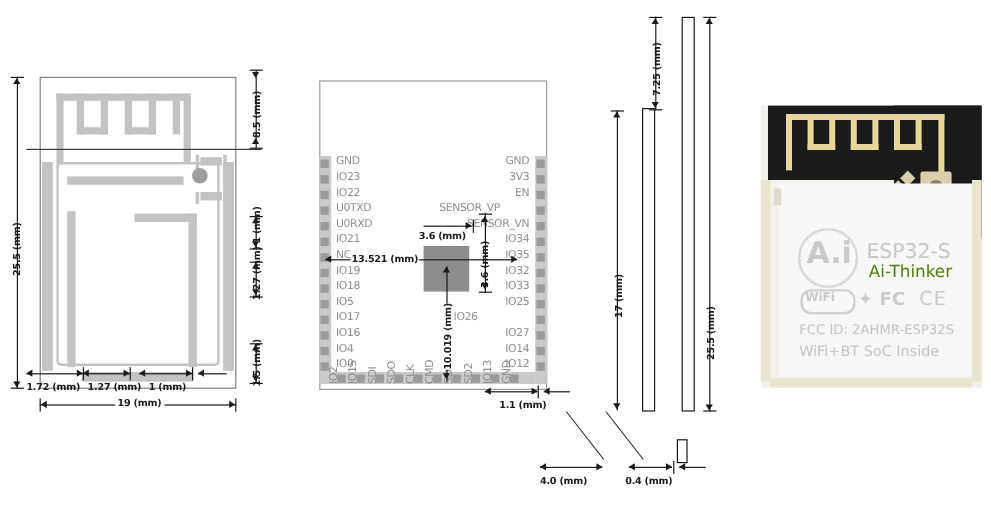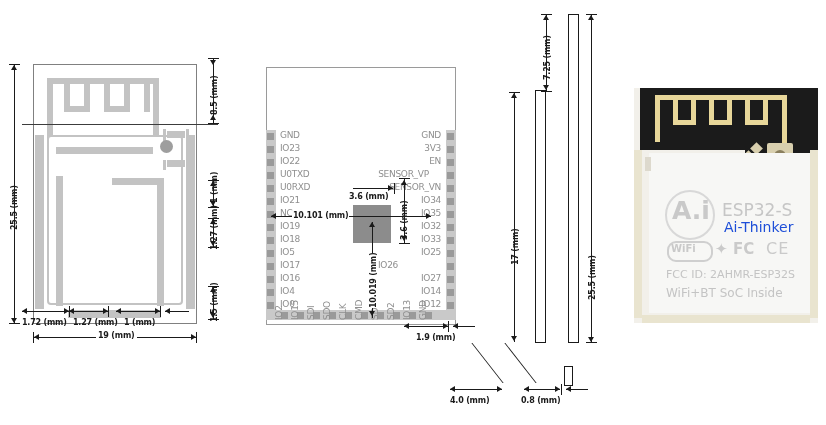--- a/index.html
+++ b/index.html
@@ -218,21 +218,21 @@
     <div class="pinlabel" style="left:280px;top:234px;">IO18</div>
     <div class="pinlabel" style="left:280px;top:247px;">IO5</div>
     <div class="pinlabel" style="left:280px;top:260px;">IO17</div>
     <div class="pinlabel" style="left:280px;top:273px;">IO16</div>
     <div class="pinlabel" style="left:280px;top:286px;">IO4</div>
     <div class="pinlabel" style="left:280px;top:299px;">IO0</div>
 
     <div class="pinlabel" style="left:366px;top:130px;width:75px;text-align:right;">GND</div>
     <div class="pinlabel" style="left:366px;top:143px;width:75px;text-align:right;">3V3</div>
     <div class="pinlabel" style="left:366px;top:156px;width:75px;text-align:right;">EN</div>
-    <div class="pinlabel" style="left:366px;top:169px;width:75px;text-align:center;">SENSOR_VP</div>
+    <div class="pinlabel" style="left:366px;top:169px;width:75px;text-align:left;">SENSOR_VP</div>
     <div class="pinlabel" style="left:366px;top:182px;width:75px;text-align:right;">SENSOR_VN</div>
     <div class="pinlabel" style="left:366px;top:195px;width:75px;text-align:right;">IO34</div>
     <div class="pinlabel" style="left:366px;top:208px;width:75px;text-align:right;">IO35</div>
     <div class="pinlabel" style="left:366px;top:221px;width:75px;text-align:right;">IO32</div>
     <div class="pinlabel" style="left:366px;top:234px;width:75px;text-align:right;">IO33</div>
     <div class="pinlabel" style="left:366px;top:247px;width:75px;text-align:right;">IO25</div>
     <div class="pinlabel" style="left:378px;top:260px;width:75px;text-align:left;">IO26</div>
     <div class="pinlabel" style="left:366px;top:273px;width:75px;text-align:right;">IO27</div>
     <div class="pinlabel" style="left:366px;top:286px;width:75px;text-align:right;">IO14</div>
     <div class="pinlabel" style="left:366px;top:299px;width:75px;text-align:right;">IO12</div>
@@ -249,41 +249,41 @@
     <div class="pinlabel pinlabel-v" style="left:428px;top:310px;">GND</div>
 
     <div class="line hline" style="left:353px;top:188px;width:40px;"></div>
     <div class="arr arr-r" style="left:388px;top:185px;"></div>
     <div class="line vline" style="left:394px;top:183px;height:11px;"></div>
     <div class="dimtext abs" style="left:349px;top:192px;background:#fff;">3.6 (mm)</div>
 
     <div class="line hline" style="left:271px;top:216px;width:160px;"></div>
     <div class="arr arr-l" style="left:271px;top:213px;"></div>
     <div class="arr arr-r" style="left:426px;top:213px;"></div>
-    <div class="dimtext abs" style="left:292px;top:211px;background:#fff;padding:0 1px;">10.101 (mm)</div>
+    <div class="dimtext abs" style="left:292px;top:211px;background:#fff;padding:0 1px;">13.521 (mm)</div>
 
     <div class="line vline" style="left:404px;top:178px;height:66px;"></div>
     <div class="arr arr-u" style="left:401px;top:180px;"></div>
     <div class="arr arr-d" style="left:401px;top:236px;"></div>
     <div class="line hline" style="left:399px;top:178px;width:11px;"></div>
     <div class="line hline" style="left:399px;top:243px;width:11px;"></div>
     <div class="dimtext vtext abs" style="left:400px;top:240px;transform:rotate(-90deg);">3.6 (mm)</div>
 
     <div class="line vline" style="left:372px;top:222px;height:96px;"></div>
     <div class="arr arr-u" style="left:369px;top:222px;"></div>
     <div class="arr arr-d" style="left:369px;top:311px;"></div>
     <div class="dimtext vtext abs" style="left:369px;top:308px;transform:rotate(-90deg);background:#fff;">10.019 (mm)</div>
 
     <div class="line hline" style="left:404px;top:326px;width:44px;"></div>
     <div class="arr arr-l" style="left:404px;top:323px;"></div>
     <div class="arr arr-r" style="left:443px;top:323px;"></div>
     <div class="line vline" style="left:448px;top:321px;height:11px;"></div>
     <div class="line hline" style="left:453px;top:326px;width:22px;"></div>
     <div class="arr arr-l" style="left:453px;top:323px;"></div>
-    <div class="dimtext abs" style="left:416px;top:333px;">1.9 (mm)</div>
+    <div class="dimtext abs" style="left:416px;top:333px;">1.1 (mm)</div>
   </div>
 
   <div>
 
     <div style="position:absolute;left:535px;top:90px;width:11px;height:253px;border:1.5px solid #1a1a1a;box-sizing:border-box;background:#fff;"></div>
 
     <div style="position:absolute;left:568px;top:14px;width:11px;height:329px;border:1.5px solid #1a1a1a;box-sizing:border-box;background:#fff;"></div>
 
     <div style="position:absolute;left:487px;top:343px;width:52px;height:40px;border-left:1.5px solid #1a1a1a;transform:skewX(38deg);border-top:none;border-right:none;border-bottom:none;"></div>
     <div style="position:absolute;left:520px;top:343px;width:52px;height:40px;border-left:1.5px solid #1a1a1a;transform:skewX(38deg);"></div>
@@ -313,21 +313,21 @@
     <div class="arr arr-l" style="left:450px;top:386px;"></div>
     <div class="arr arr-r" style="left:497px;top:386px;"></div>
     <div class="dimtext abs" style="left:450px;top:396px;">4.0 (mm)</div>
 
     <div class="line hline" style="left:524px;top:389px;width:36px;"></div>
     <div class="arr arr-l" style="left:524px;top:386px;"></div>
     <div class="arr arr-r" style="left:555px;top:386px;"></div>
     <div class="line vline" style="left:561px;top:384px;height:11px;"></div>
     <div class="line hline" style="left:566px;top:389px;width:22px;"></div>
     <div class="arr arr-l" style="left:566px;top:386px;"></div>
-    <div class="dimtext abs" style="left:521px;top:396px;">0.8 (mm)</div>
+    <div class="dimtext abs" style="left:521px;top:396px;">0.4 (mm)</div>
   </div>
 
   <div>
 
     <div class="photo" style="left:634px;top:88px;width:184px;height:235px;"></div>
 
     <div class="photo-black" style="left:640px;top:88px;width:178px;height:62px;"></div>
     <div class="photo-black" style="left:745px;top:88px;width:73px;height:110px;"></div>
 
     <div class="ant-seg" style="left:655px;top:95px;width:5px;height:47px;"></div>
@@ -353,21 +353,21 @@
     <div style="position:absolute;left:645px;top:157px;width:6px;height:14px;background:#ddd9cd;"></div>
 
     <div class="castell" style="left:634px;top:150px;width:8px;height:168px;"></div>
     <div class="castell" style="left:810px;top:150px;width:8px;height:168px;"></div>
     <div class="castell" style="left:642px;top:315px;width:168px;height:8px;"></div>
 
     <div style="position:absolute;left:665px;top:190px;width:46px;height:46px;border:2px solid #d8d8d8;border-radius:50%;"></div>
     <div class="ptext" style="left:672px;top:196px;font-size:25px;font-weight:bold;color:#c9c9c9;">A.i</div>
 
     <div class="ptext" style="left:722px;top:200px;font-size:17px;color:#c6c6c6;">ESP32-S</div>
-    <div class="ptext" style="left:724px;top:219px;font-size:14px;color:#1d4ed8;">Ai-Thinker</div>
+    <div class="ptext" style="left:724px;top:219px;font-size:14px;color:#4d7c0f;">Ai-Thinker</div>
 
     <div style="position:absolute;left:667px;top:241px;width:42px;height:17px;border:2px solid #cfcfcf;border-radius:9px;"></div>
     <div class="ptext" style="left:671px;top:243px;font-size:10px;font-weight:bold;color:#c9c9c9;">WiFi</div>
     <div class="ptext" style="left:715px;top:240px;font-size:15px;color:#cacaca;">✦</div>
     <div class="ptext" style="left:733px;top:240px;font-size:15px;font-weight:bold;color:#cacaca;">FC</div>
     <div class="ptext" style="left:766px;top:239px;font-size:16px;color:#cacaca;letter-spacing:1px;">CE</div>
 
     <div class="ptext" style="left:666px;top:268px;font-size:11px;color:#c4c4c4;">FCC  ID: 2AHMR-ESP32S</div>
     <div class="ptext" style="left:666px;top:286px;font-size:12px;color:#c4c4c4;">WiFi+BT SoC Inside</div>
   </div>

